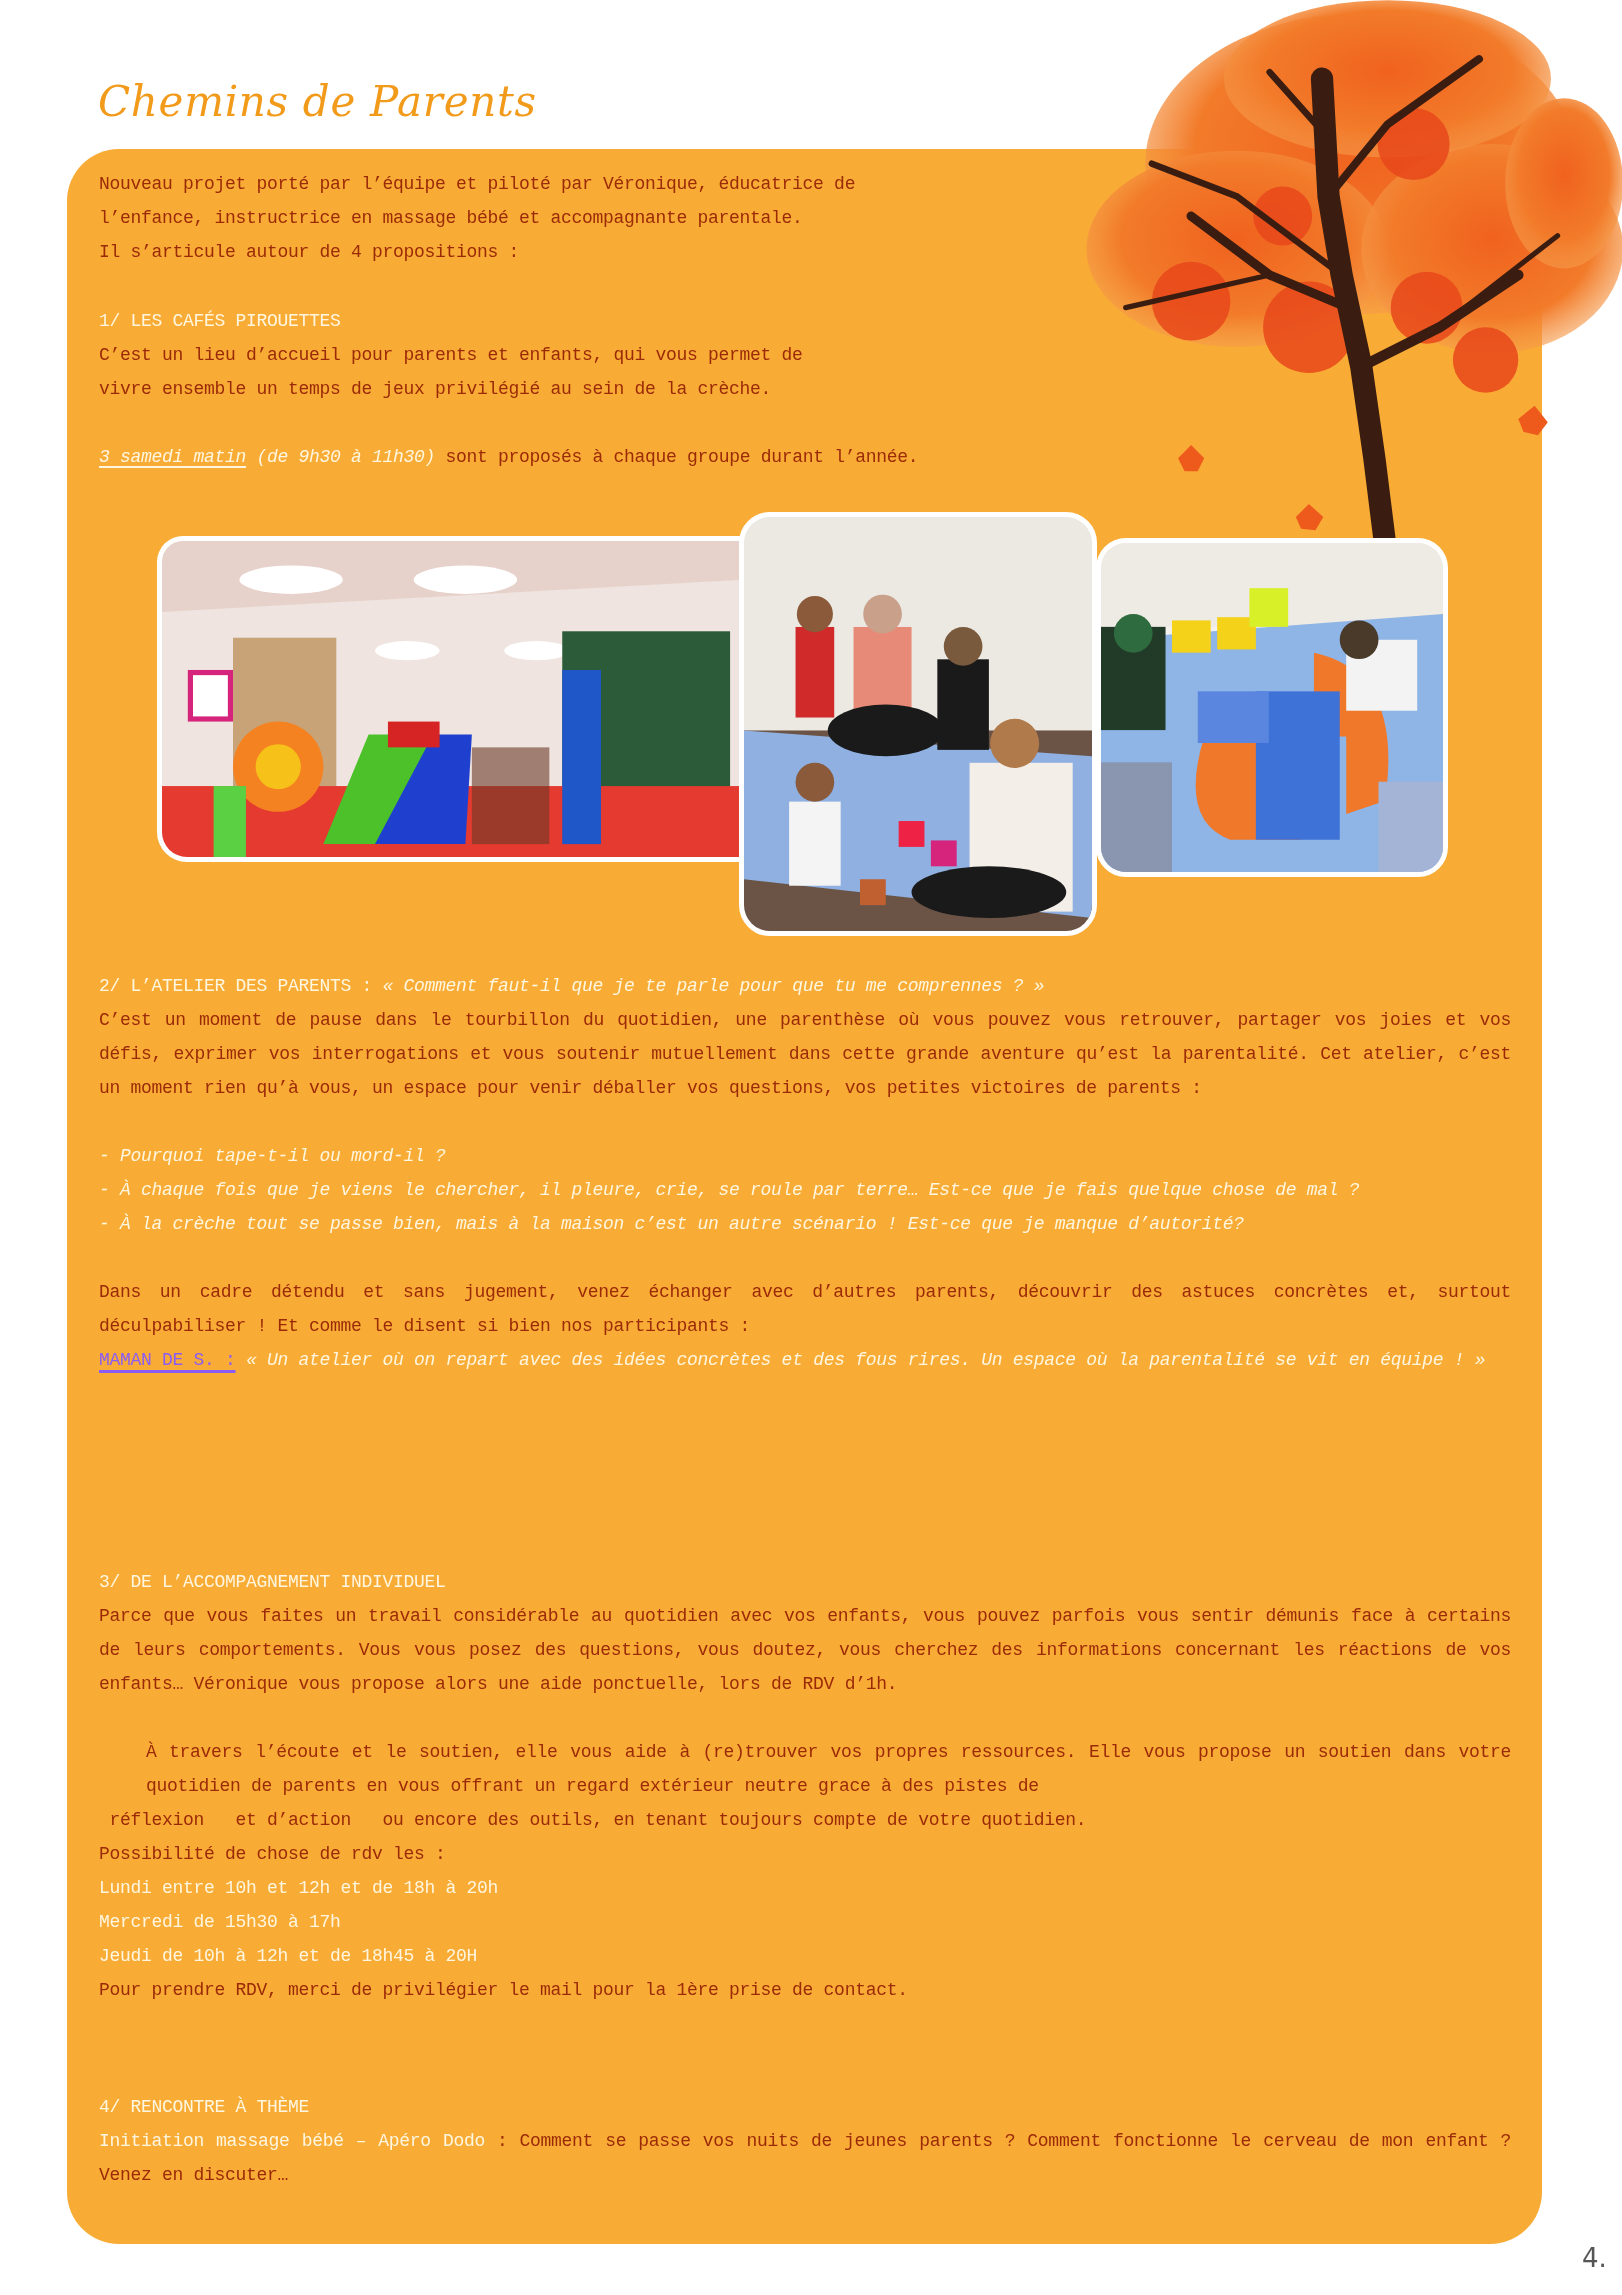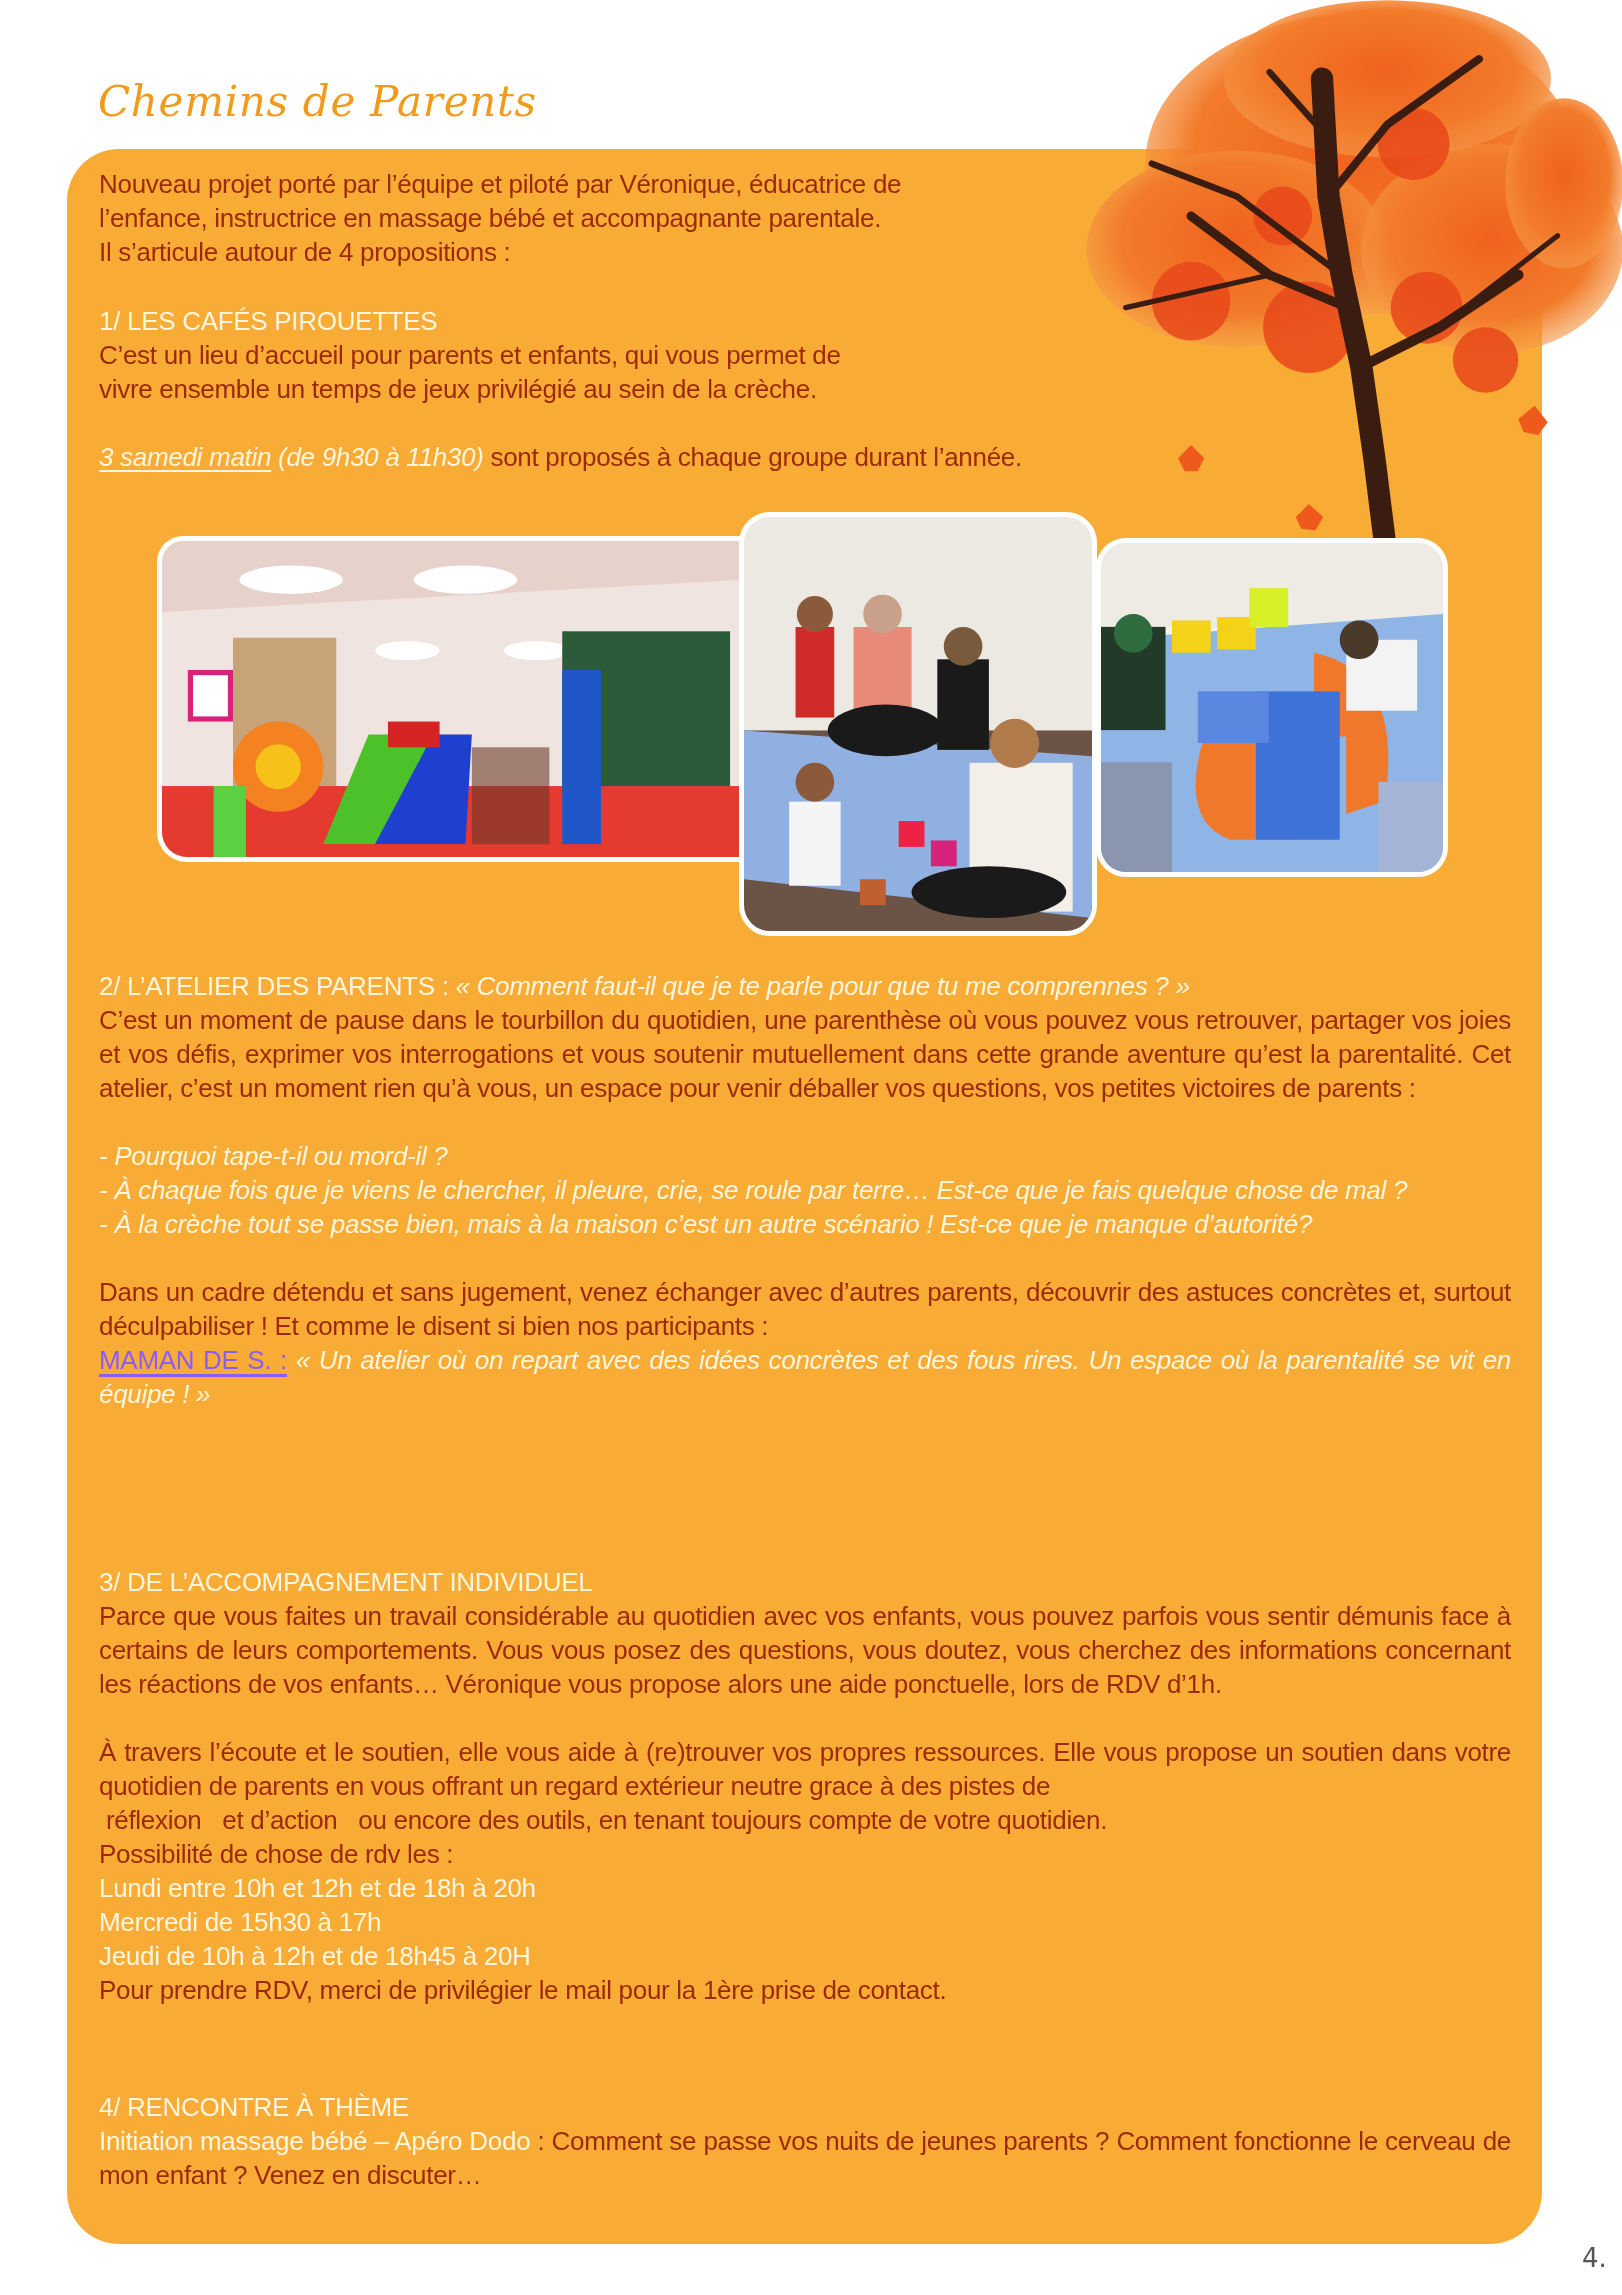--- a/index.html
+++ b/index.html
@@ -9,22 +9,22 @@
     font-family:"DejaVu Serif", serif; font-style:italic; font-size:42px;
     color:#f29a1a; letter-spacing:0.7px; font-weight:normal;text-align:right;
   }
   .panel {
     position:absolute; left:67px; top:149px; width:1475px; height:2095px;
     background:#f9ac35; border-radius:52px 59px 52px 52px;
   }
   .tree { position:absolute; left:1021px; top:0px; width:602px; height:563px; }
   .txt {
     position:absolute; left:99px; width:1412px;
-    font-family:Liberation Sans, sans-serif;
-    font-size:26px; line-height:34px; color:#9b2a08;
+    font-family:Liberation Mono, monospace;
+    font-size:18px; line-height:34px; color:#9b2a08;
     font-stretch:condensed; letter-spacing:-0.3px;
   }
   .justify { text-align:justify; text-align-last:left; }
   .hd { color:#fff6e0; }
   .cream { color:#fff6e0; }
   .it { font-style:italic; }
   .ul { text-decoration:underline; text-decoration-thickness:2px; text-underline-offset:3.9px; }
   .mm { color:#8b5cf6; text-decoration:underline; text-decoration-thickness:2.6px; text-underline-offset:4.6px; }
   .photo {
     position:absolute; background:#fff; border-radius:30px; overflow:hidden;
@@ -178,21 +178,21 @@
   </div>
   <div style="margin-top:34px;" class="justify">Dans un cadre détendu et sans jugement, venez échanger avec d’autres parents, découvrir des astuces concrètes et, surtout déculpabiliser ! Et comme le disent si bien nos participants :</div>
   <div class="justify">
     <span class="mm">MAMAN DE S. :</span><span class="cream it"> « Un atelier où on repart avec des idées concrètes et des fous rires. Un espace où la parentalité se vit en équipe ! »</span>
   </div>
 </div>
 
 <div class="txt" style="top:1565px;">
   <div class="hd">3/ DE L’ACCOMPAGNEMENT INDIVIDUEL</div>
   <div class="justify">Parce que vous faites un travail considérable au quotidien avec vos enfants, vous pouvez parfois vous sentir démunis face à certains de leurs comportements. Vous vous posez des questions, vous doutez, vous cherchez des informations concernant les réactions de vos enfants… Véronique vous propose alors une aide ponctuelle, lors de RDV d’1h.</div>
-  <div style="margin-top:34px;" class="justify">À travers l’écoute et le soutien, elle vous aide à (re)trouver vos propres ressources. Elle vous propose un soutien dans votre quotidien de parents en vous offrant un regard extérieur neutre grace à des pistes de</div>
+  <div style="margin-top:34px;margin-left:47px;" class="justify">À travers l’écoute et le soutien, elle vous aide à (re)trouver vos propres ressources. Elle vous propose un soutien dans votre quotidien de parents en vous offrant un regard extérieur neutre grace à des pistes de</div>
   <div style="white-space:pre;"> réflexion   et d’action   ou encore des outils, en tenant toujours compte de votre quotidien.</div>
   <div>Possibilité de chose de rdv les :</div>
   <div class="cream">
     <div>Lundi entre 10h et 12h et de 18h à 20h</div>
     <div>Mercredi de 15h30 à 17h</div>
     <div>Jeudi de 10h à 12h et de 18h45 à 20H</div>
   </div>
   <div>Pour prendre RDV, merci de privilégier le mail pour la 1ère prise de contact.</div>
 </div>
 

